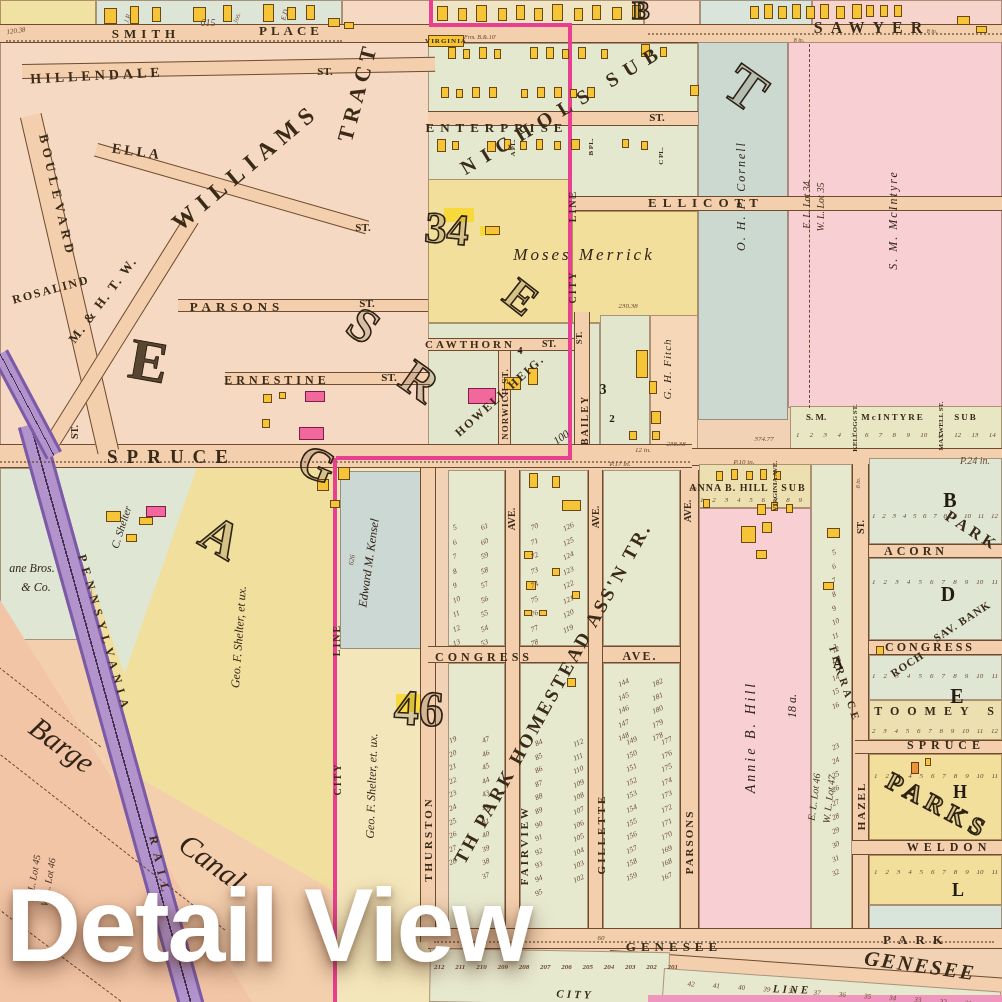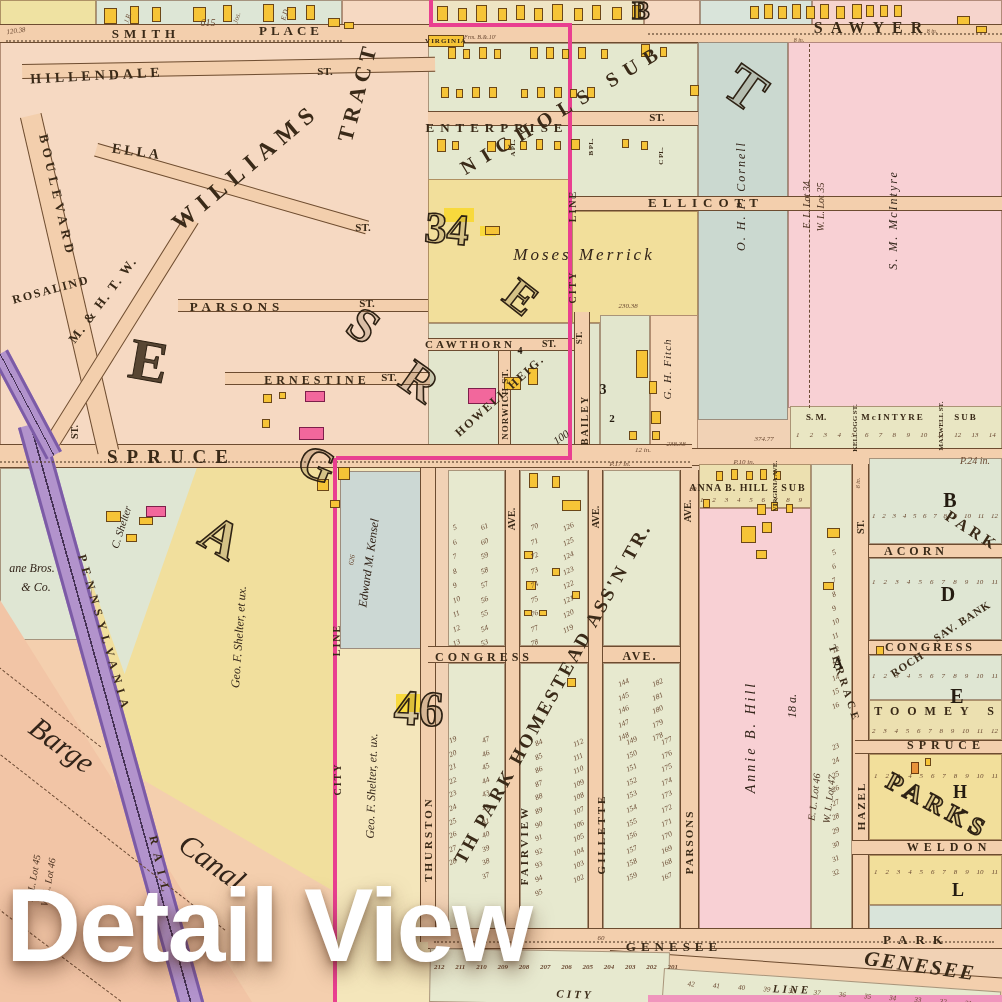--- a/index.html
+++ b/index.html
@@ -559,21 +559,21 @@
       <div class="lbl st" style="left: 325px; top: 71px; font-size: 11px; transform: translate(-50%, -50%) rotate(0deg);">ST.</div>
       <div class="lbl st" style="left: 137px; top: 152px; font-size: 14px; letter-spacing: 3px; transform: translate(-50%, -50%) rotate(8deg);">ELLA</div>
       <div class="lbl st" style="left: 363px; top: 227px; font-size: 11px; transform: translate(-50%, -50%) rotate(0deg);">ST.</div>
       <div class="lbl st" style="left: 57px; top: 196px; font-size: 13px; letter-spacing: 5px; transform: translate(-50%, -50%) rotate(77deg);">BOULEVARD</div>
       <div class="lbl st" style="left: 51px; top: 290px; font-size: 12px; letter-spacing: 2px; transform: translate(-50%, -50%) rotate(-15deg);">ROSALIND</div>
       <div class="lbl st" style="left: 103px; top: 300px; font-size: 13px; letter-spacing: 2px; transform: translate(-50%, -50%) rotate(-53deg);">M. &amp; H. T. W.</div>
       <div class="lbl st" style="left: 246px; top: 167px; font-size: 24px; letter-spacing: 7px; transform: translate(-50%, -50%) rotate(-40deg);">WILLIAMS</div>
       <div class="lbl st" style="left: 358px; top: 92px; font-size: 22px; letter-spacing: 5px; transform: translate(-50%, -50%) rotate(-75deg);">TRACT</div>
       <div class="lbl st" style="left: 237px; top: 307px; font-size: 13px; letter-spacing: 5px; transform: translate(-50%, -50%) rotate(0deg);">PARSONS</div>
       <div class="lbl st" style="left: 367px; top: 303px; font-size: 11px; transform: translate(-50%, -50%) rotate(0deg);">ST.</div>
-      <div class="lbl st" style="left: 277px; top: 380px; font-size: 12px; letter-spacing: 4px; transform: translate(-50%, -50%) rotate(0deg); margin-left: 40px;">ERNESTINE</div>
+      <div class="lbl st" style="left: 277px; top: 380px; font-size: 12px; letter-spacing: 4px; transform: translate(-50%, -50%) rotate(0deg);">ERNESTINE</div>
       <div class="lbl st" style="left: 389px; top: 377px; font-size: 11px; transform: translate(-50%, -50%) rotate(0deg);">ST.</div>
       <div class="lbl st" style="left: 172px; top: 457px; font-size: 19px; letter-spacing: 9px; transform: translate(-50%, -50%) rotate(0deg);">SPRUCE</div>
       <div class="lbl st" style="left: 497px; top: 128px; font-size: 13px; letter-spacing: 6px; transform: translate(-50%, -50%) rotate(0deg);">ENTERPRISE</div>
       <div class="lbl st" style="left: 657px; top: 117px; font-size: 11px; transform: translate(-50%, -50%) rotate(0deg);">ST.</div>
       <div class="lbl st" style="left: 706px; top: 203px; font-size: 13px; letter-spacing: 6px; transform: translate(-50%, -50%) rotate(0deg);">ELLICOTT</div>
       <div class="lbl st" style="left: 470px; top: 344px; font-size: 11px; letter-spacing: 3px; transform: translate(-50%, -50%) rotate(0deg);">CAWTHORN</div>
       <div class="lbl st" style="left: 549px; top: 343px; font-size: 10px; transform: translate(-50%, -50%) rotate(0deg);">ST.</div>
       <div class="lbl st" style="left: 505px; top: 404px; font-size: 9px; letter-spacing: 1px; transform: translate(-50%, -50%) rotate(-90deg);">NORWICH ST.</div>
       <div class="lbl st" style="left: 579px; top: 338px; font-size: 9px; transform: translate(-50%, -50%) rotate(-90deg);">ST.</div>
       <div class="lbl st" style="left: 584px; top: 420px; font-size: 10px; letter-spacing: 2px; transform: translate(-50%, -50%) rotate(-90deg);">BAILEY</div>

